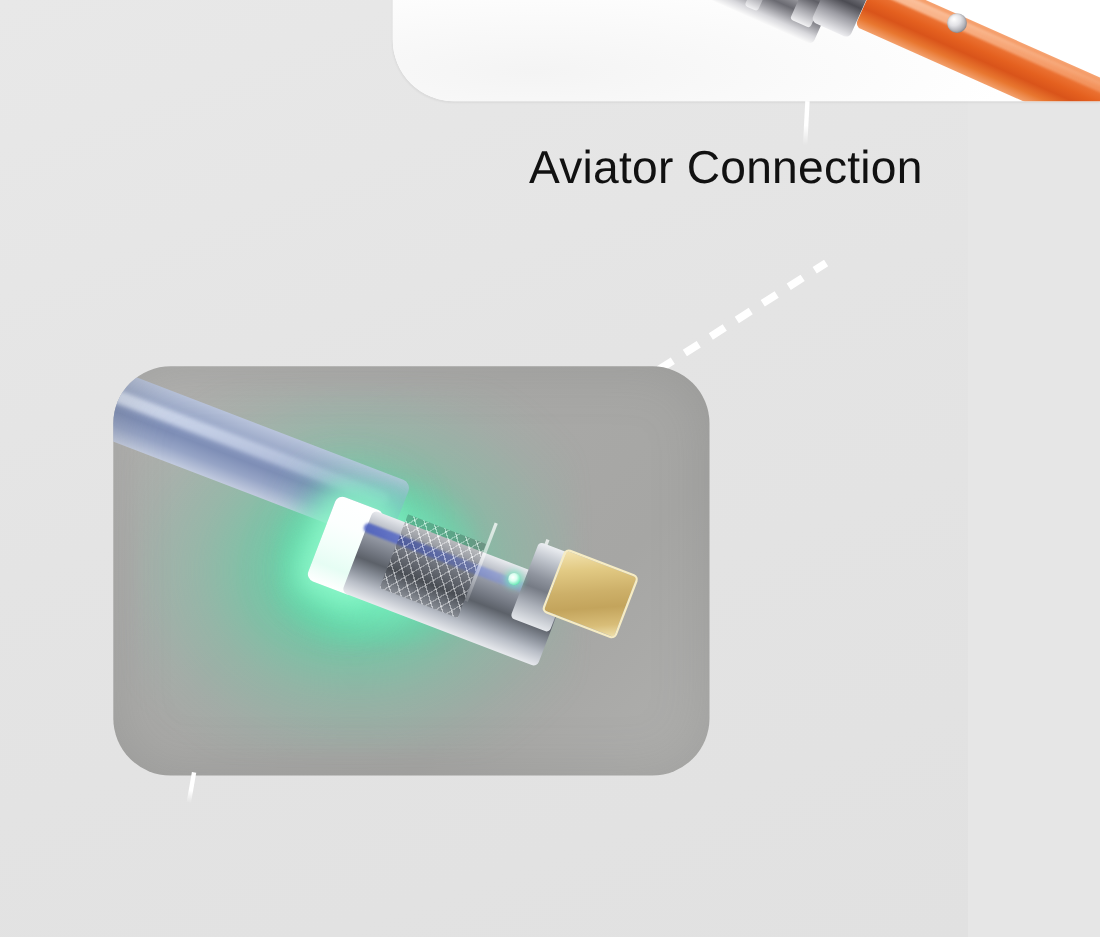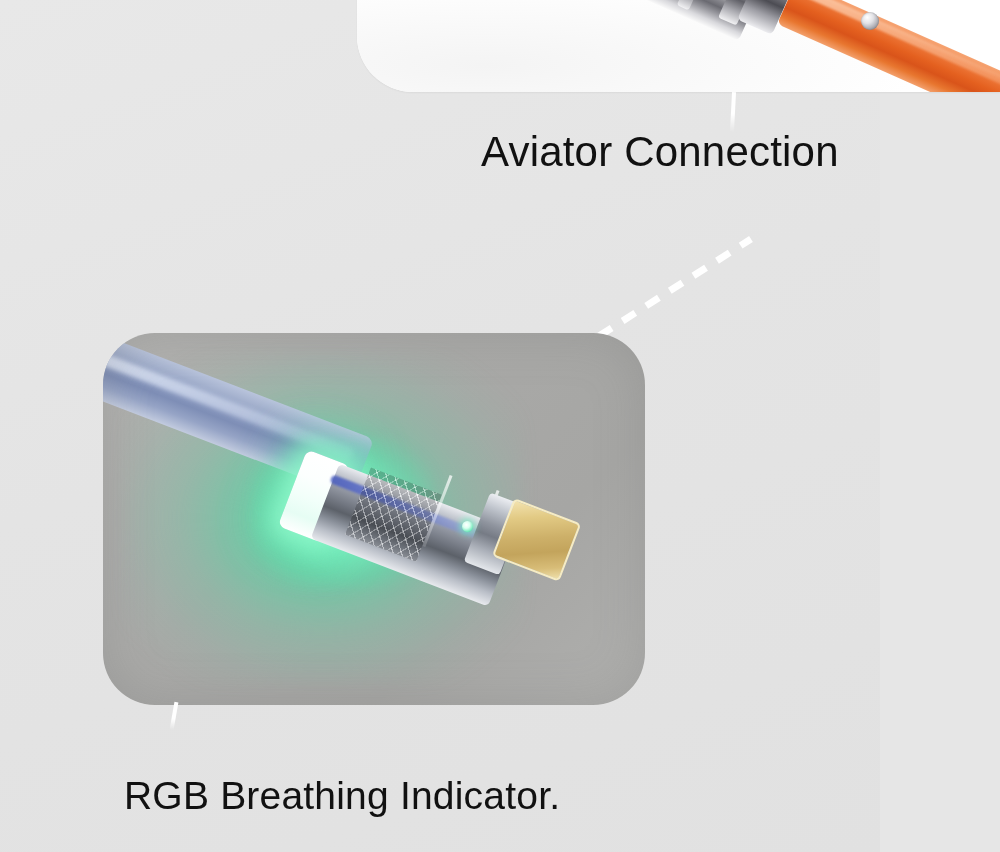--- a/index.html
+++ b/index.html
@@ -415,15 +415,14 @@
       <div class="barrel-seam b"></div>
       <div class="usb-shell"></div>
       <div class="usb-tip"></div>
     </div>
     <div class="card-vignette"></div>
   </div>
 
   <div class="led-dot"></div>
   <div class="tick-bottom"></div>
 
-  <div class="caption">RGB Breathing Indicator.</div>
 
 </div>
 
 </body></html>

